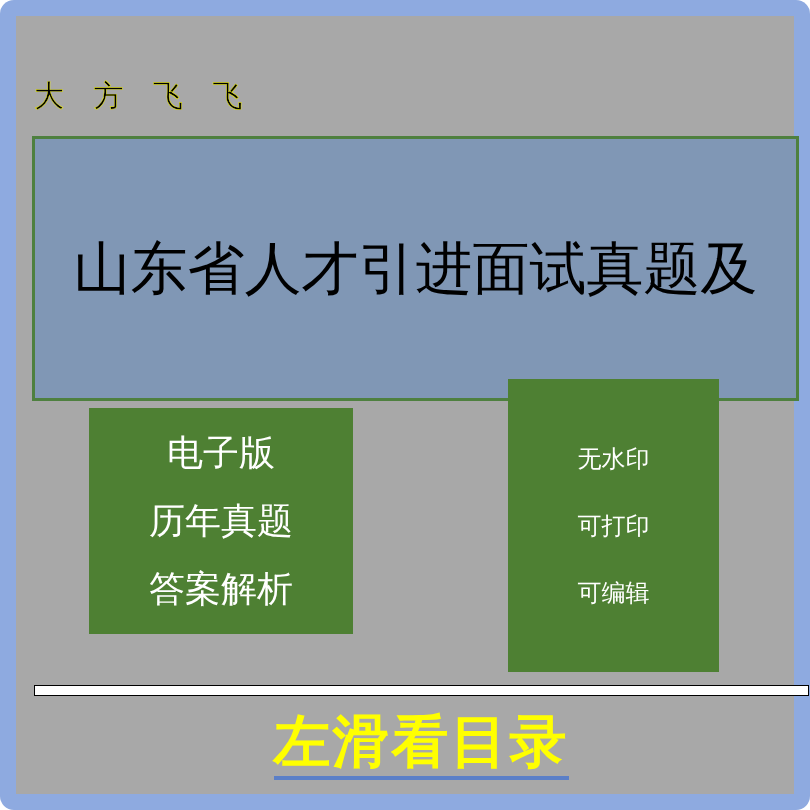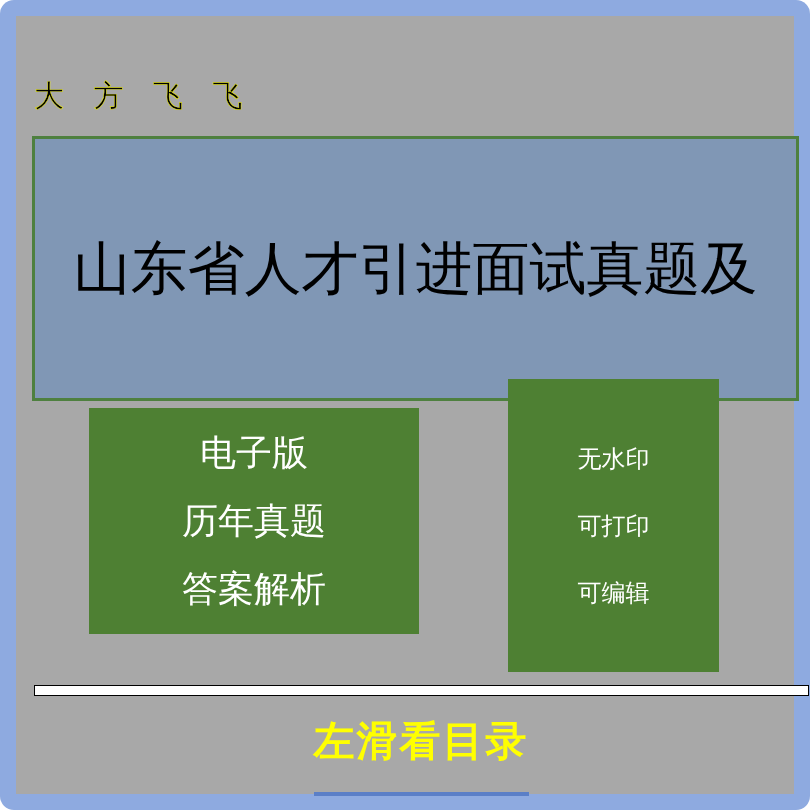--- a/index.html
+++ b/index.html
@@ -90,21 +90,21 @@
   .green-box .gb-line {
     font-family: "Liberation Sans", "DejaVu Sans", sans-serif;
     font-weight: 400;
     text-align: center;
     white-space: nowrap;
   }
 
   #left-box {
     left: 73px;
     top: 392px;
-    width: 330px;
+    width: 264px;
     height: 226px;
   }
   #left-box .gb-line {
     font-size: 36px;
     line-height: 68px;
   }
 
   #right-box {
     left: 492px;
     top: 363px;
@@ -137,25 +137,25 @@
     left: 0;
     top: 694px;
     width: 810px;
     text-align: center;
   }
   #cta-text {
     display: inline-block;
     color: #ffff00;
     font-family: "Liberation Sans", "DejaVu Sans", sans-serif;
     font-weight: bold;
-    font-size: 41px;
+    font-size: 57px;
     line-height: 62px;
     letter-spacing: 2px;
     border-bottom: 4px solid #5b7fc7;
-    padding-bottom: 20px;
+    padding-bottom: 4px;
     white-space: nowrap;
   }
 </style>
 </head>
 <body>
 
 <div id="poster">
 
   <div id="canvas">
 

